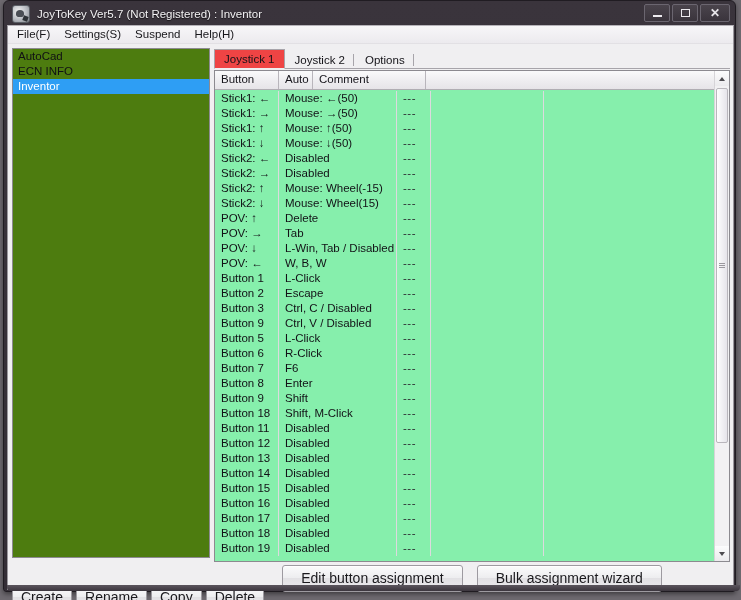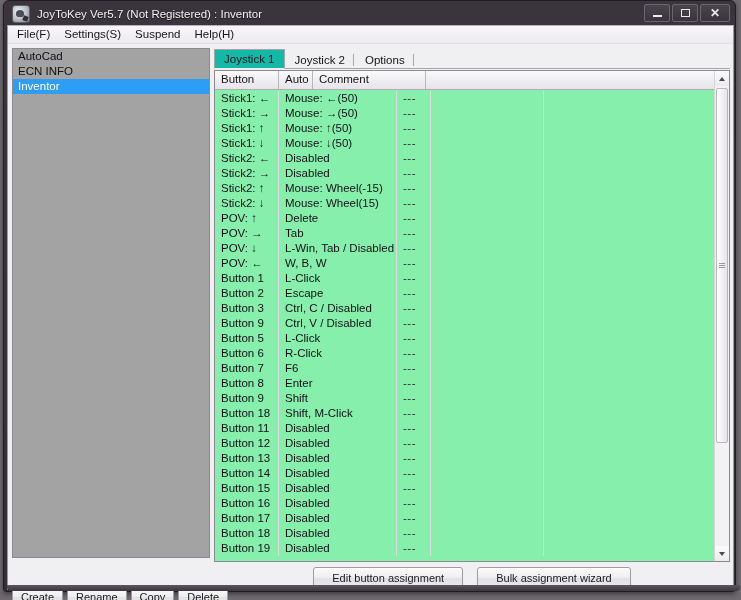--- a/index.html
+++ b/index.html
@@ -113,21 +113,21 @@
     white-space: nowrap;
     cursor: default;
   }
   .menu-item:first-child { margin-left: 2px; }
 
   
   .left-panel {
     position: absolute;
     left: 4px; top: 22px;
     width: 198px; height: 510px;
-    background: #a3a3a3;
+    background: #4d7c0f;
     border: 1px solid #8c8a90;
     box-sizing: border-box;
     overflow: hidden;
   }
   .profile-item {
     font-size: 11.5px;
     color: #101014;
     line-height: 15px;
     padding: 0 0 0 5px;
     white-space: nowrap;
@@ -141,21 +141,21 @@
   
   .left-buttons {
     position: absolute;
     left: 4px; top: 558px;
     width: 198px; height: 26px;
     display: flex;
     align-items: center;
     gap: 4px;
   }
   .btn {
-    font-size: 11px;
+    font-size: 14px;
     color: #1a191d;
     background: linear-gradient(180deg,#fbfbfc 0%, #ededef 48%, #e2e1e4 50%, #eceaee 100%);
     border: 1px solid #9d9aa0;
     border-radius: 3px;
     padding: 3px 8px 4px 8px;
     box-sizing: border-box;
     cursor: default;
     white-space: nowrap;
     box-shadow: inset 0 1px 0 #ffffff;
   }
@@ -187,21 +187,21 @@
     white-space: nowrap;
   }
   .tab:not(.active):after {
     content: "";
     position: absolute;
     right: 0; top: 3px; bottom: 3px;
     width: 1px;
     background: #a7a4aa;
   }
   .tab.active {
-    background: #14b8a6;
+    background: #ef4444;
     border: 1px solid #a7a4aa;
     border-bottom: 1px solid #f0eff1;
     font-weight: normal;
   }
 
   
   .table-wrap {
     position: absolute;
     left: 0; top: 22px;
     width: 516px; height: 492px;

